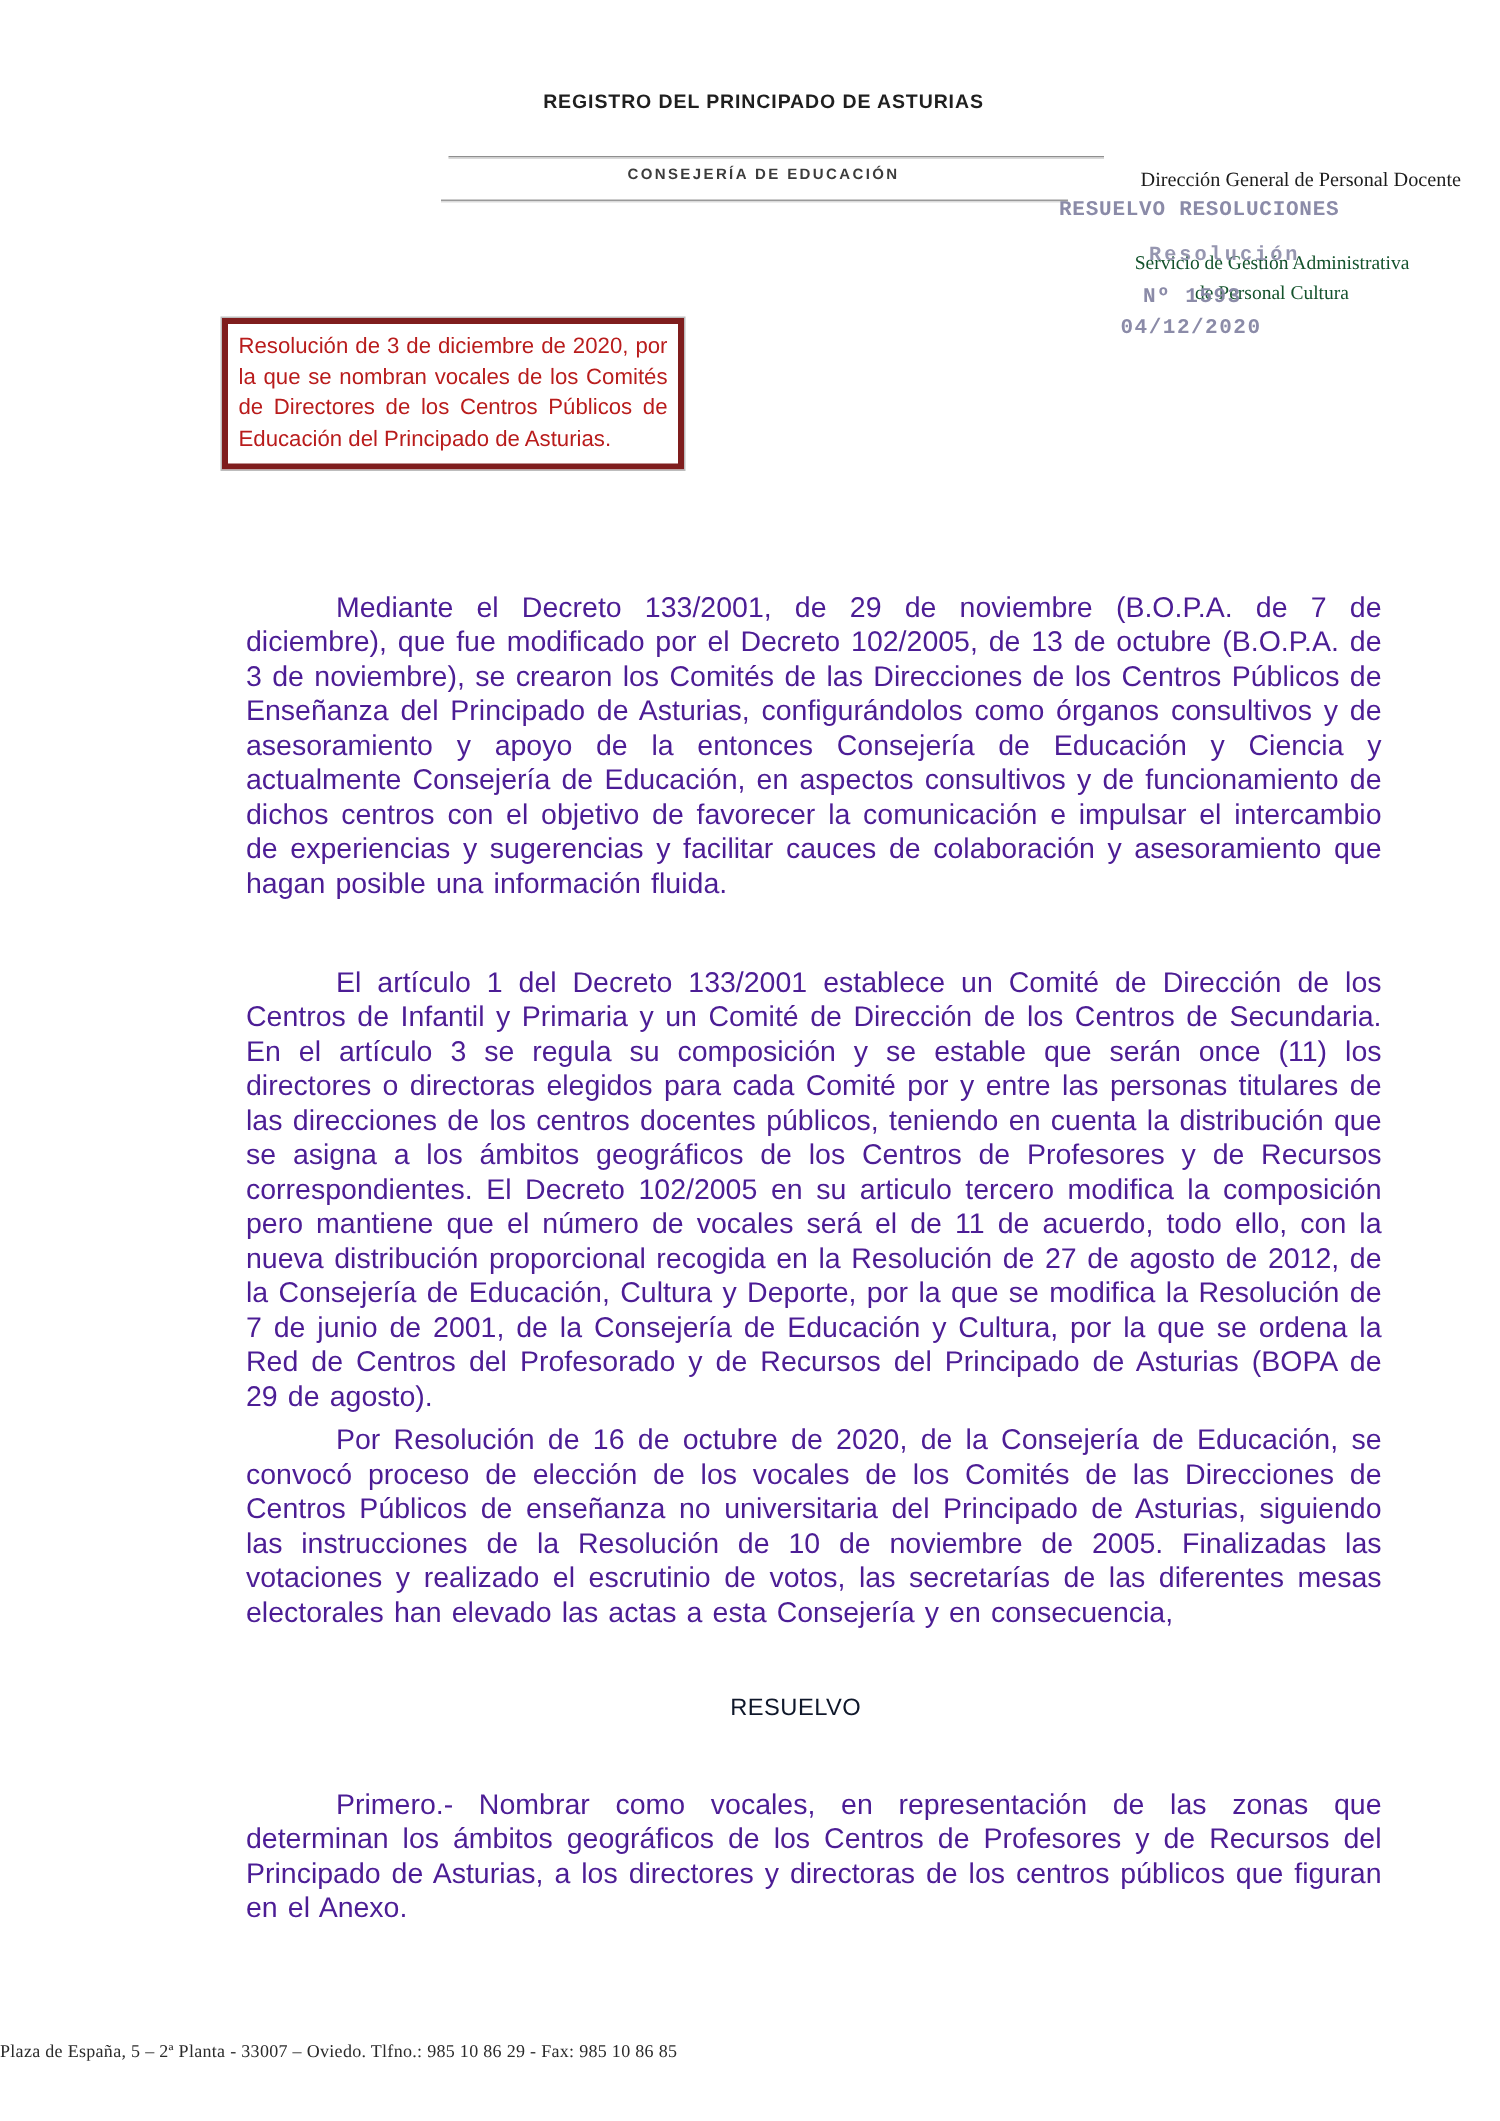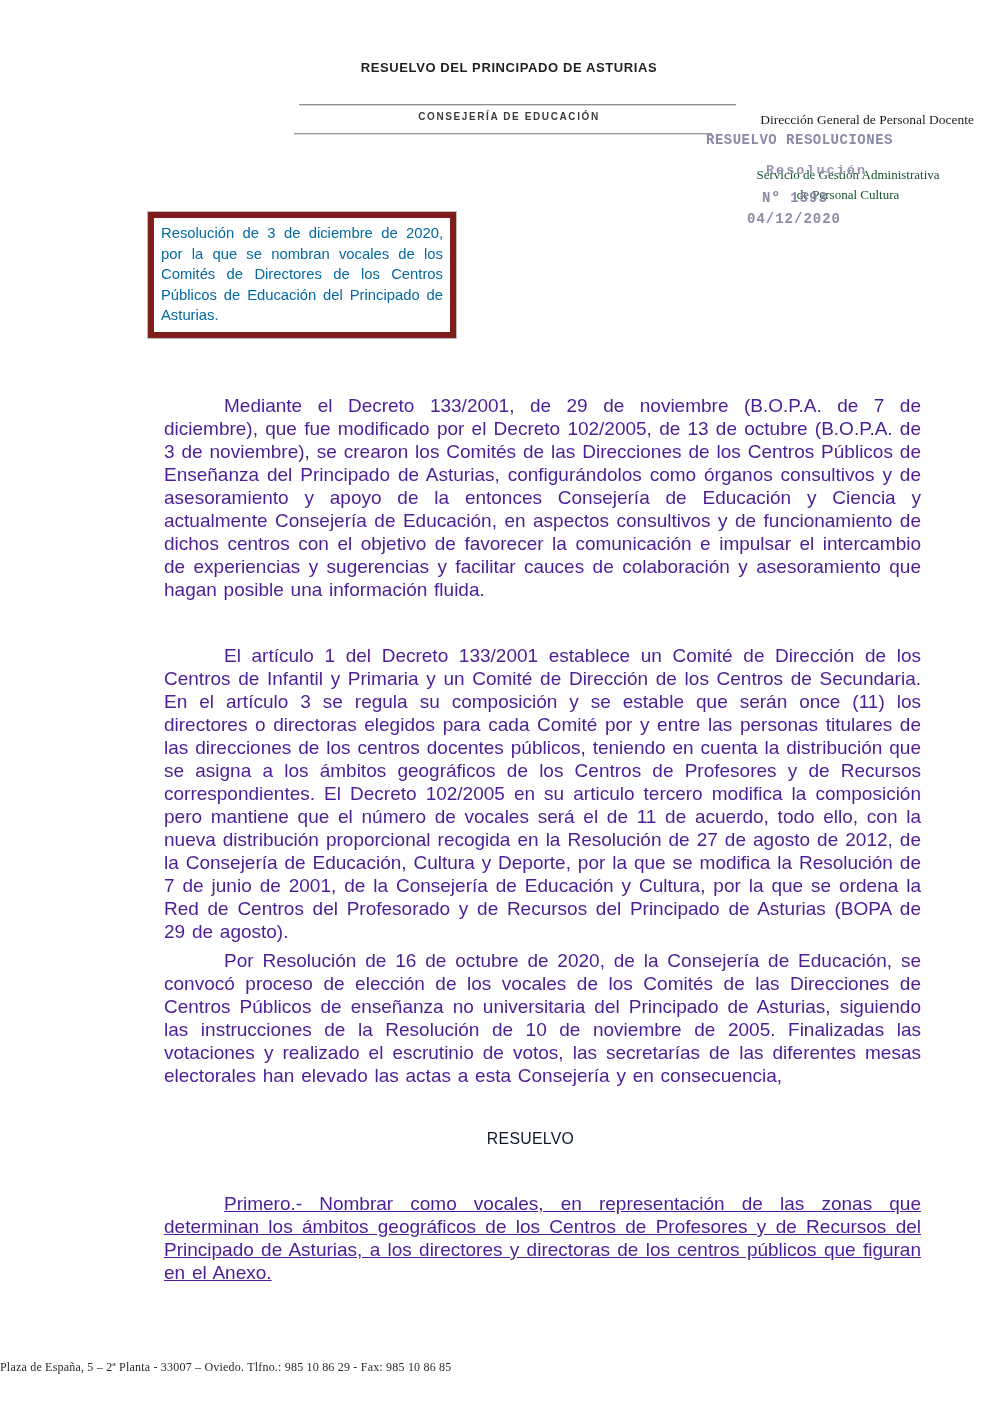--- a/index.html
+++ b/index.html
@@ -76,27 +76,27 @@
   }
   .stamp-registry  { position: absolute; top: 132px; left: 706px; font-size: 14px; letter-spacing: 0.5px; }
   .stamp-doctype   { position: absolute; top: 163px; left: 766px; font-size: 13.5px; letter-spacing: 2px; opacity: .9; }
   .stamp-number    { position: absolute; top: 190px; left: 762px; font-size: 14px; letter-spacing: 1px; }
   .stamp-date      { position: absolute; top: 211px; left: 747px; font-size: 14px; letter-spacing: 1px; }
 
   
   .title-box {
     position: absolute;
     top: 212px; left: 148px; width: 308px;
-    border: 6px solid #7f1d1d;
+    border: 4px solid #7f1d1d;
     outline: 1px solid #bdbdbd;
     padding: 5px 7px 6px 7px;
     font-size: 14.8px;
     line-height: 20.6px;
     text-align: justify;
-    color: #0369a1;
+    color: #b91c1c;
   }
 
   
   .para {
     position: absolute;
     left: 164px; width: 757px;
     font-size: 19px;
     line-height: 23px;
     text-align: justify;
     text-indent: 60px;
@@ -107,38 +107,38 @@
   .p2 { top: 644px; }
   .p3 { top: 949px; }
   .resuelvo {
     position: absolute;
     top: 1130px; left: 152px; width: 757px;
     text-align: center;
     font-size: 15.8px;
     color: #0f172a;
     letter-spacing: 0.3px;
   }
-  .p4 { top: 1192px; text-decoration: underline; }
+  .p4 { top: 1192px; }
 
   
   .footer {
     position: absolute;
     top: 1360px; left: 0; width: 100%;
     font-family: "Liberation Serif", serif;
     font-size: 12px;
     color: #2a2a2a;
     letter-spacing: 0.2px;
   }
 </style>
 </head>
 <body>
 
 <div class="page">
 
-  <div class="gov-title">RESUELVO DEL PRINCIPADO DE ASTURIAS</div>
+  <div class="gov-title">REGISTRO DEL PRINCIPADO DE ASTURIAS</div>
   <div class="hr1"></div>
   <div class="department">CONSEJERÍA DE EDUCACIÓN</div>
   <div class="hr2"></div>
   <div class="directorate">Dirección General de Personal Docente</div>
 
   <div class="service-block">
     <div>Servicio de Gestión Administrativa</div>
     <div>de Personal Cultura</div>
   </div>
 

